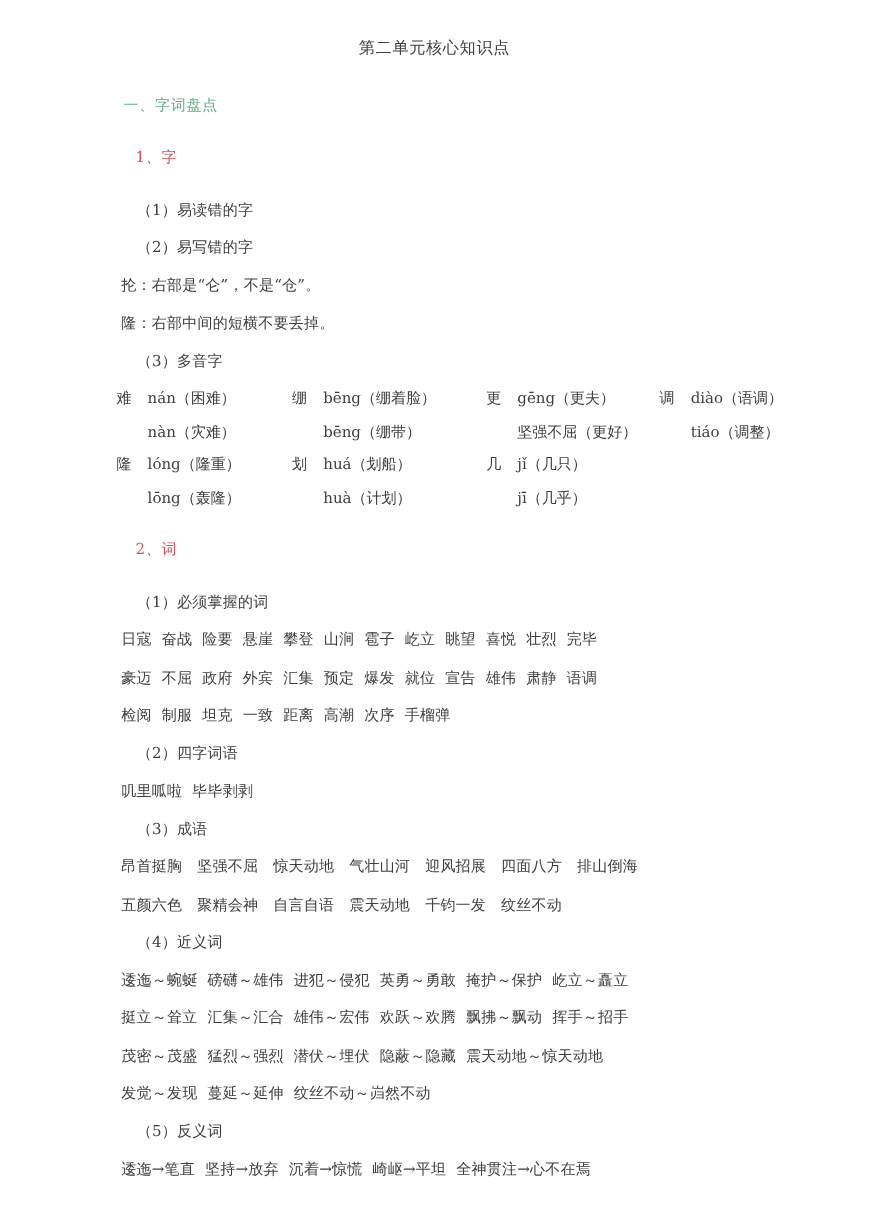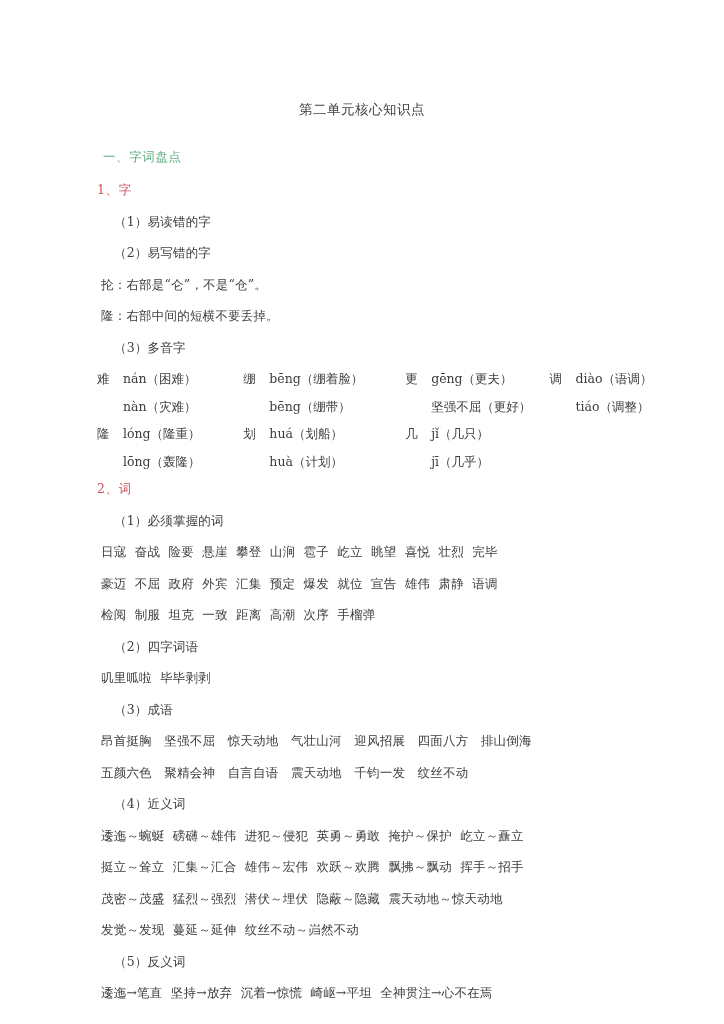--- a/index.html
+++ b/index.html
@@ -22,21 +22,21 @@
     padding: 0;
     position: relative;
     background: #fff;
   }
   .doc-title {
     text-align: center;
     font-size: 13.5px;
     color: #3f3f3f;
     letter-spacing: .5px;
     margin: 0;
-    padding-top: 103px;
+    padding-top: 34px;
     padding-bottom: 0;
     line-height: 1;
     font-weight: normal;
   }
   .body-area {
     padding-left: 97px;
     padding-right: 30px;
     padding-top: 20px;
   }
   .line {
@@ -54,21 +54,21 @@
     letter-spacing: .6px;
     margin: 6px;
     white-space: pre;
     font-weight: normal;
   }
   .h-red {
     color: #d2525b;
     font-size: 12.5px;
     line-height: 27.5px;
     letter-spacing: .6px;
-    margin: 0;
+    margin: 16px;
     white-space: pre;
     font-weight: normal;
   }
   .sub {
     padding-left: 13px;
   }
 
   
   .poly-row {
     display: flex;

